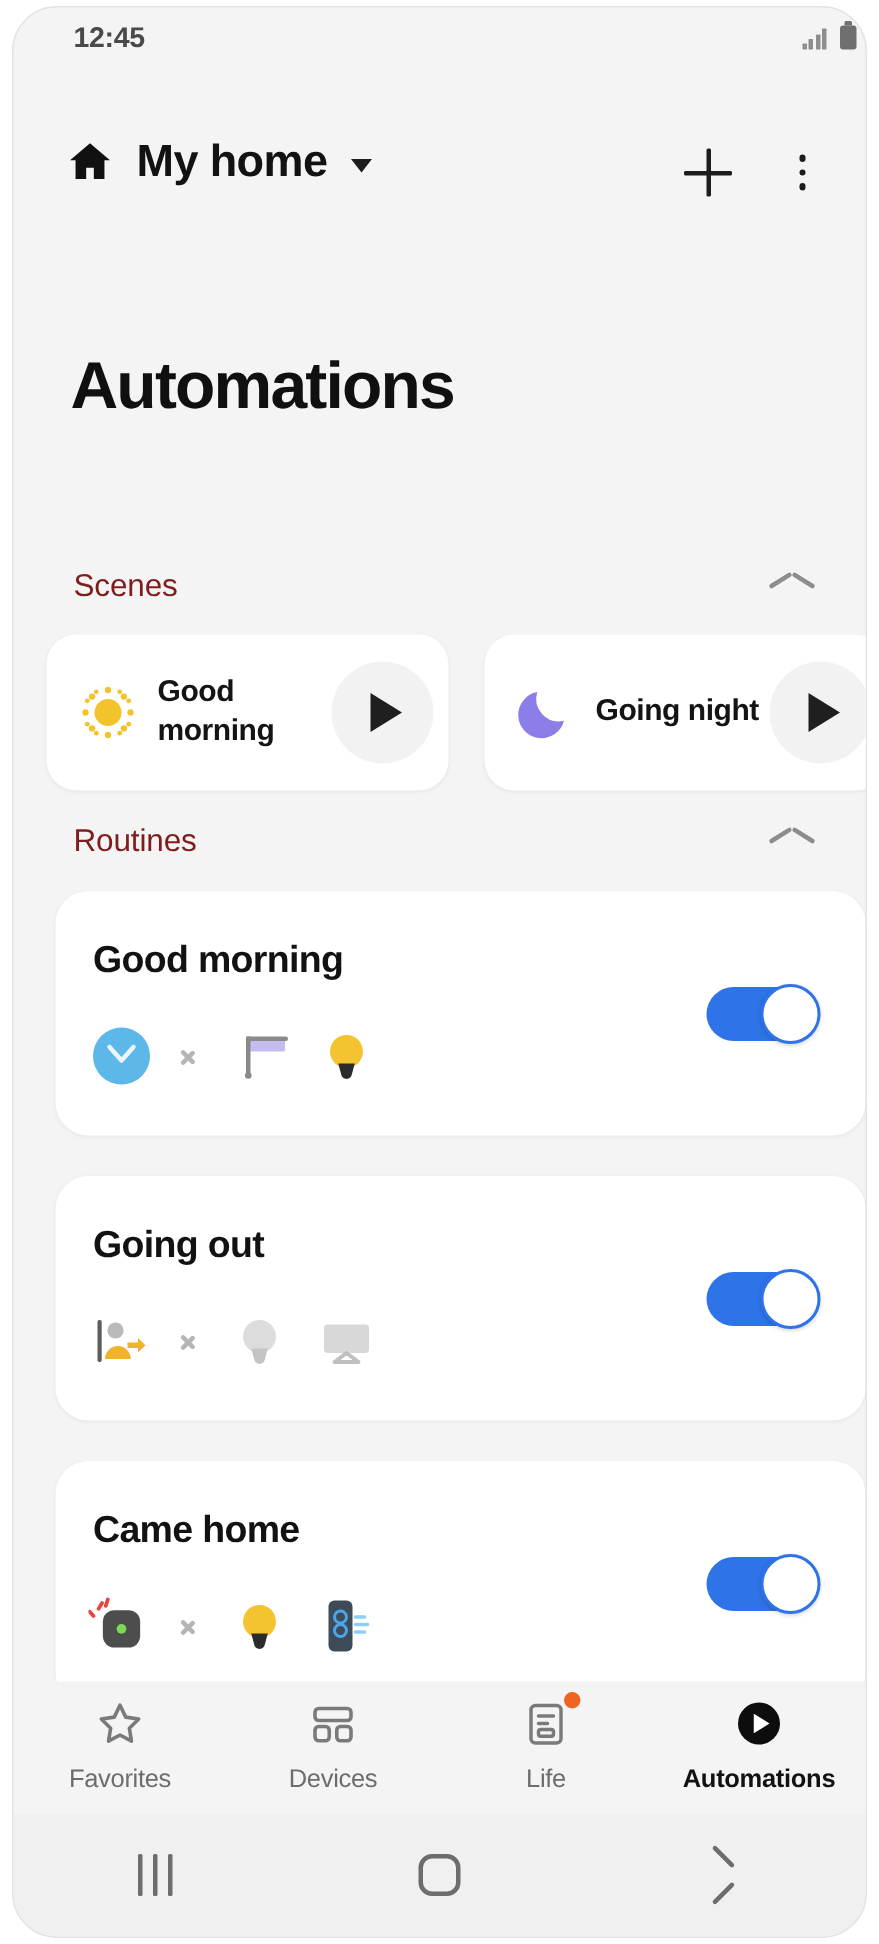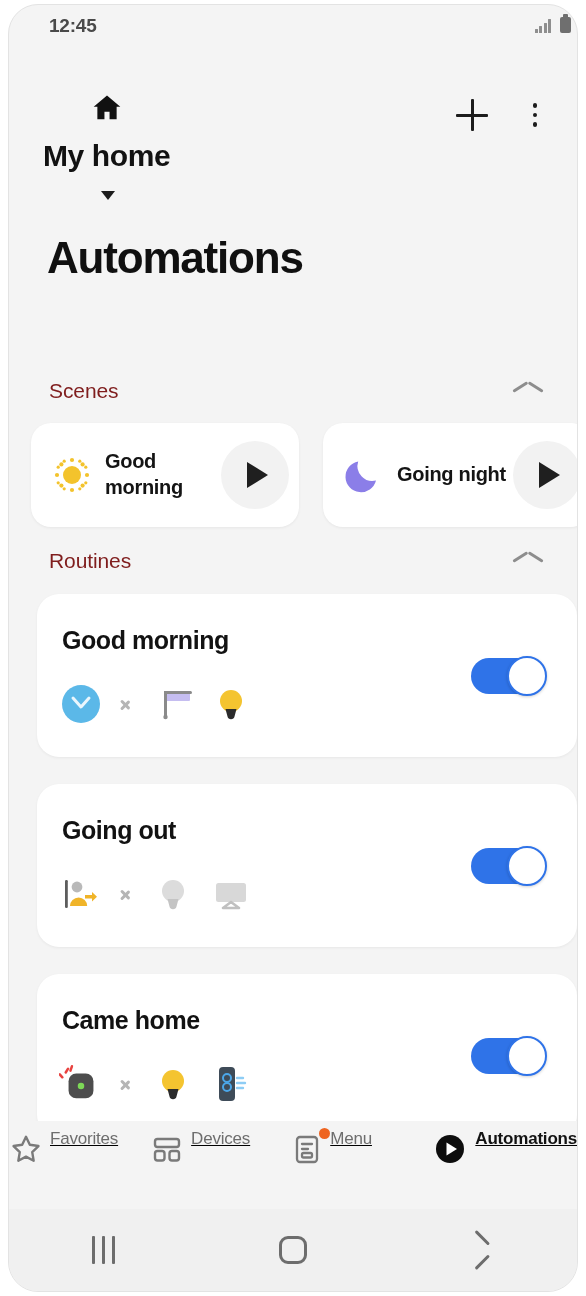--- a/index.html
+++ b/index.html
@@ -38,21 +38,21 @@
   .sig-bars i:nth-child(1){height:4px;}
   .sig-bars i:nth-child(2){height:7px;}
   .sig-bars i:nth-child(3){height:10px;}
   .sig-bars i:nth-child(4){height:14px;}
   .batt { position:relative; width:11px; height:16px; background:#6f6f6f; border-radius:2px; }
   .batt:before { content:""; position:absolute; top:-3px; left:3.2px; width:4.6px; height:3px;
                  background:#6f6f6f; border-radius:1px 1px 0 0; }
 
   
   #app-bar { position:absolute; left:0; top:86px; width:100%; height:66px; }
-  #home-group { position:absolute; left:34px; top:0; display:flex; align-items:center; gap:14px;flex-direction:column; }
+  #home-group { position:absolute; left:34px; top:0; display:flex; align-items:center; gap:14px; }
   .home-icon svg { display:block; }
   #home-name {
     font-size:30px; font-weight:700; color:#121212; letter-spacing:-0.4px;
   }
   .caret-down {
     width:0;height:0;border-left:7.5px solid transparent;border-right:7.5px solid transparent;
     border-top:9px solid #1c1c1c; margin-left:2px; margin-top:4px;
   }
   #plus-btn { position:absolute; right:85px; top:4px; width:40px; height:40px; }
   #plus-btn:before, #plus-btn:after {
@@ -152,21 +152,21 @@
     position:absolute; right:0; top:0; width:40px; height:40px;
     border-radius:50%; background:#ffffff; border:2.5px solid #2f73e8;
     box-shadow:0 1px 3px rgba(0,0,0,.18);
   }
 
   
   #tab-bar {
     position:absolute; left:0; bottom:82px; width:100%; height:88px;
     background:#f4f4f4; display:flex; align-items:flex-start; padding-top:8px;
   }
-  .tab { flex:1; display:flex; flex-direction:row; align-items:flex-start; gap:7px; position:relative;text-decoration:underline; }
+  .tab { flex:1; display:flex; flex-direction:column; align-items:center; gap:7px; position:relative; }
   .tab-icon { height:40px; display:flex; align-items:center; justify-content:center; position:relative; }
   .tab-label { font-size:17px; color:#6d6d6d; letter-spacing:-0.2px; }
   .tab.active .tab-label { color:#121212; font-weight:700; }
   .badge-dot {
     position:absolute; top:-1px; right:-7px; width:11px; height:11px;
     border-radius:50%; background:#ee6420;
   }
   .hamburger { display:flex; flex-direction:column; gap:6px; }
   .hamburger i { display:block; width:30px; height:3px; background:#7a7a7a; border-radius:2px; }
 
@@ -407,21 +407,21 @@
     <div class="tab">
       <span class="tab-icon">
         <svg width="32" height="32" viewBox="0 0 32 32" fill="none" stroke="#7a7a7a" stroke-width="2.3">
           <rect x="6" y="4" width="20" height="25" rx="3"></rect>
           <path d="M11 11 h10" stroke-linecap="round"></path>
           <path d="M11 16 h6" stroke-linecap="round"></path>
           <rect x="11" y="20" width="10" height="4.5" rx="1.5"></rect>
         </svg>
         <span class="badge-dot"></span>
       </span>
-      <span class="tab-label">Menu</span>
+      <span class="tab-label">Life</span>
     </div>
 
     <div class="tab active">
       <span class="tab-icon">
         <svg width="36" height="36" viewBox="0 0 36 36">
           <circle cx="18" cy="18" r="14" fill="#0d0d0d"></circle>
           <path d="M14.5 11.5 L25 18 L14.5 24.5 Z" fill="#ffffff"></path>
         </svg>
       </span>
       <span class="tab-label">Automations</span>

